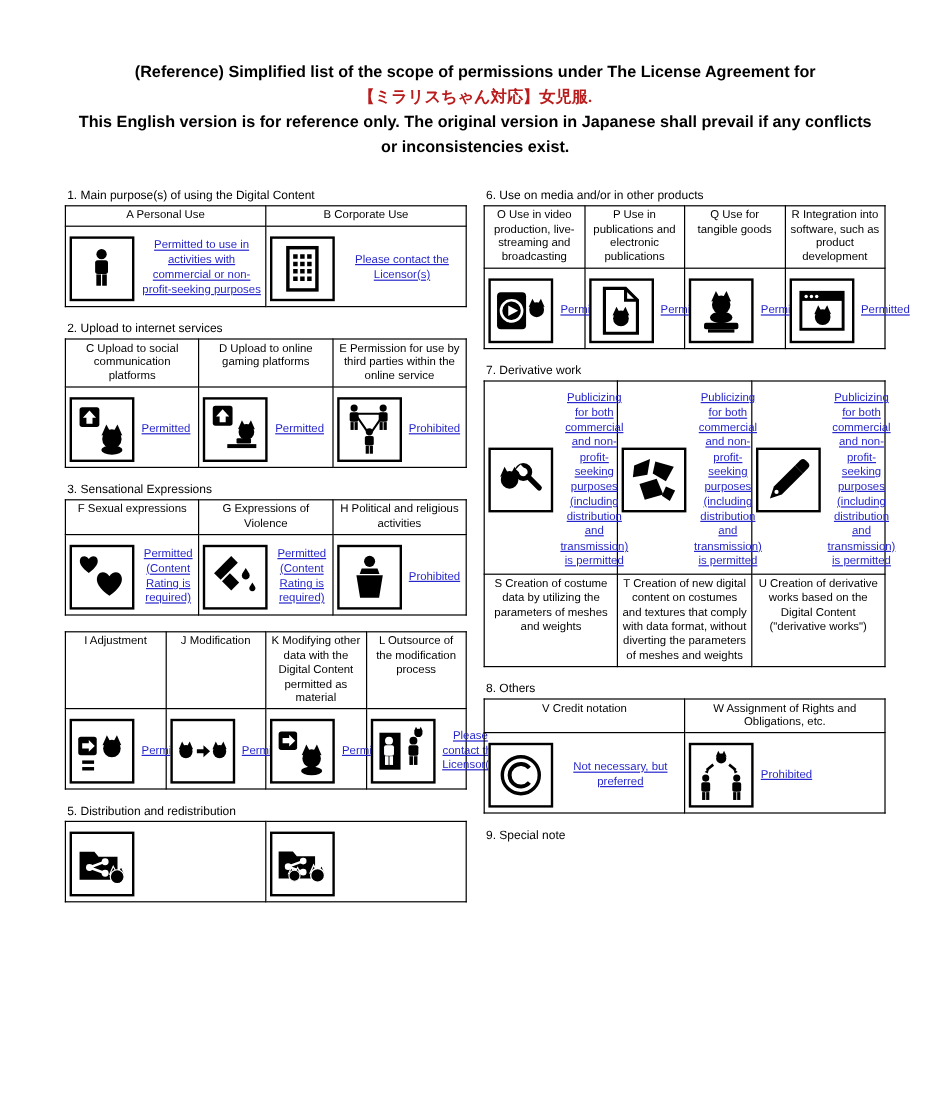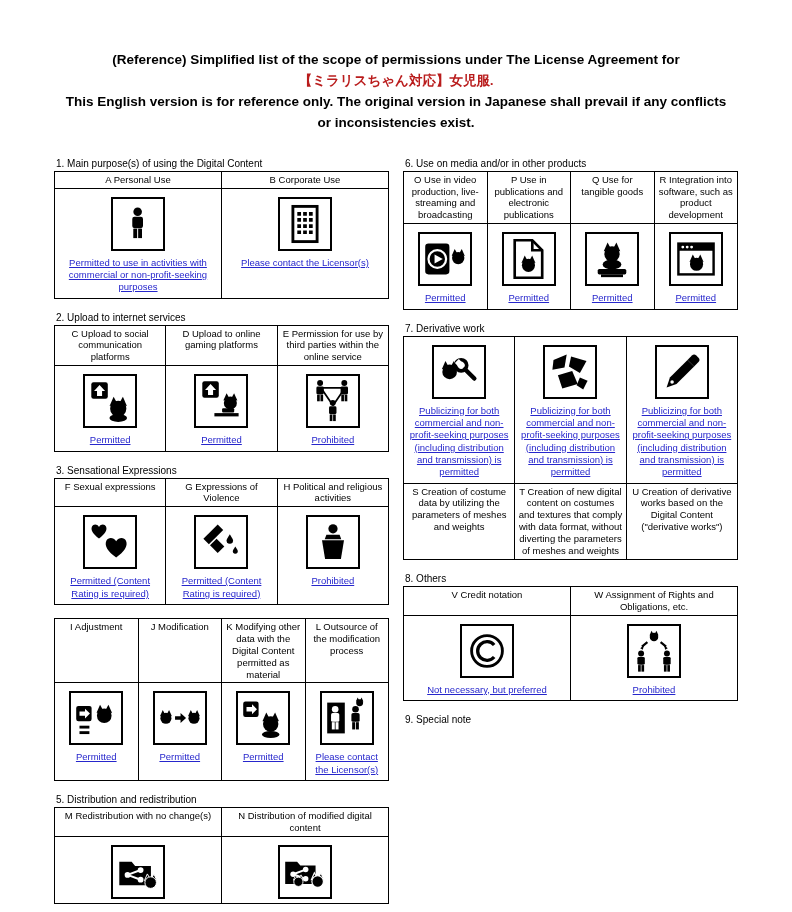--- a/index.html
+++ b/index.html
@@ -21,21 +21,21 @@
   .section { margin-bottom: 13px; }
   .sec-h { font-size: 10px; font-weight: normal; margin: 0 0 2px 2px; }
   .tbl { display: table; width: 100%; border-collapse: collapse; table-layout: fixed; }
   .trow { display: table-row; margin-top: 36px; }
   .th, .td { display: table-cell; border: 1px solid #000; }
   .th {
     font-size: 9.5px; text-align: center; vertical-align: top;
     padding: 2px 3px; line-height: 1.25;
   }
   .td { vertical-align: top; padding: 8px 3px 4px; }
-  .cellbody { display: flex; flex-direction: column; align-items: center; gap: 6px; }
+  .cellbody { display: flex; flex-direction: row; align-items: center; gap: 6px; }
   .iconbox {
     width: 54px; height: 54px; border: 2px solid #000; background: #fff;
     display: flex; align-items: center; justify-content: center; flex: 0 0 auto;
   }
   .iconbox svg { width: 44px; height: 44px; display: block; fill: #000; }
   .status {
     font-size: 9.5px; color: #2626cc; text-decoration: underline;
     text-align: center; line-height: 1.3;
   }
 </style>
@@ -315,24 +315,20 @@
             </div>
               </div>
           </div>
         </div>
       </div>
 
       <div class="section">
         <div class="sec-h">5. Distribution and redistribution</div>
         <div class="tbl">
           <div class="trow">
-            <div class="th">M Redistribution with no change(s)</div>
-            <div class="th">N Distribution of modified digital content</div>
-          </div>
-          <div class="trow">
             <div class="td">
                 <div class="cellbody">
               <div class="iconbox">
                 <svg viewBox="0 0 40 40">
                   <g transform="translate(3,7) scale(1.25)">
                         <use href="#d-sharefolder"></use>
                       </g>
                   <g transform="translate(24,21) scale(0.75)" stroke="#fff" stroke-width="1.2">
                         <use href="#d-cat"></use>
                       </g>

